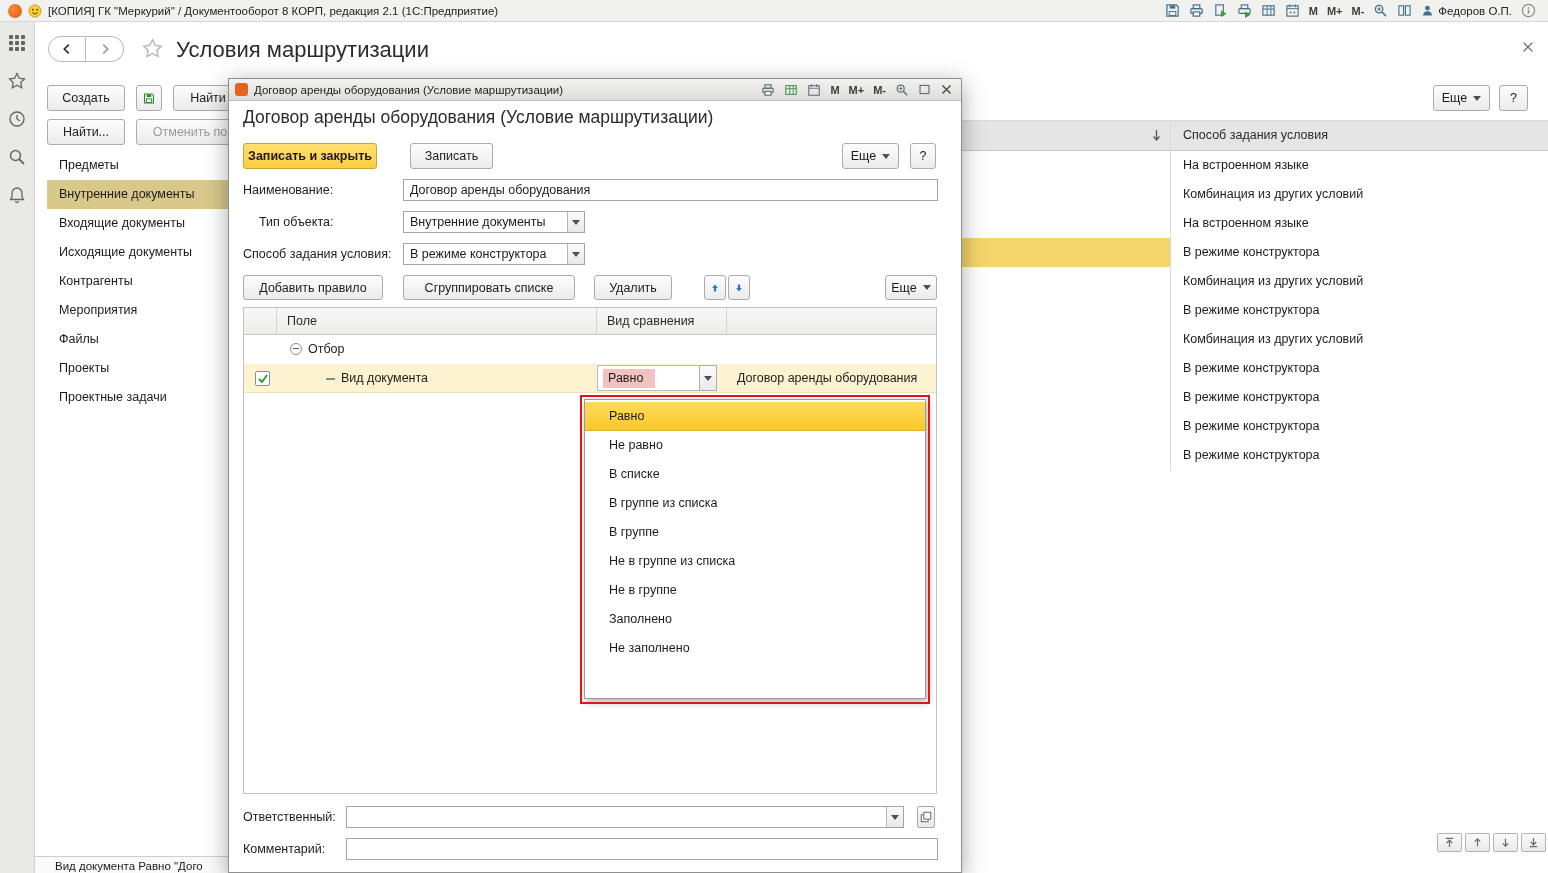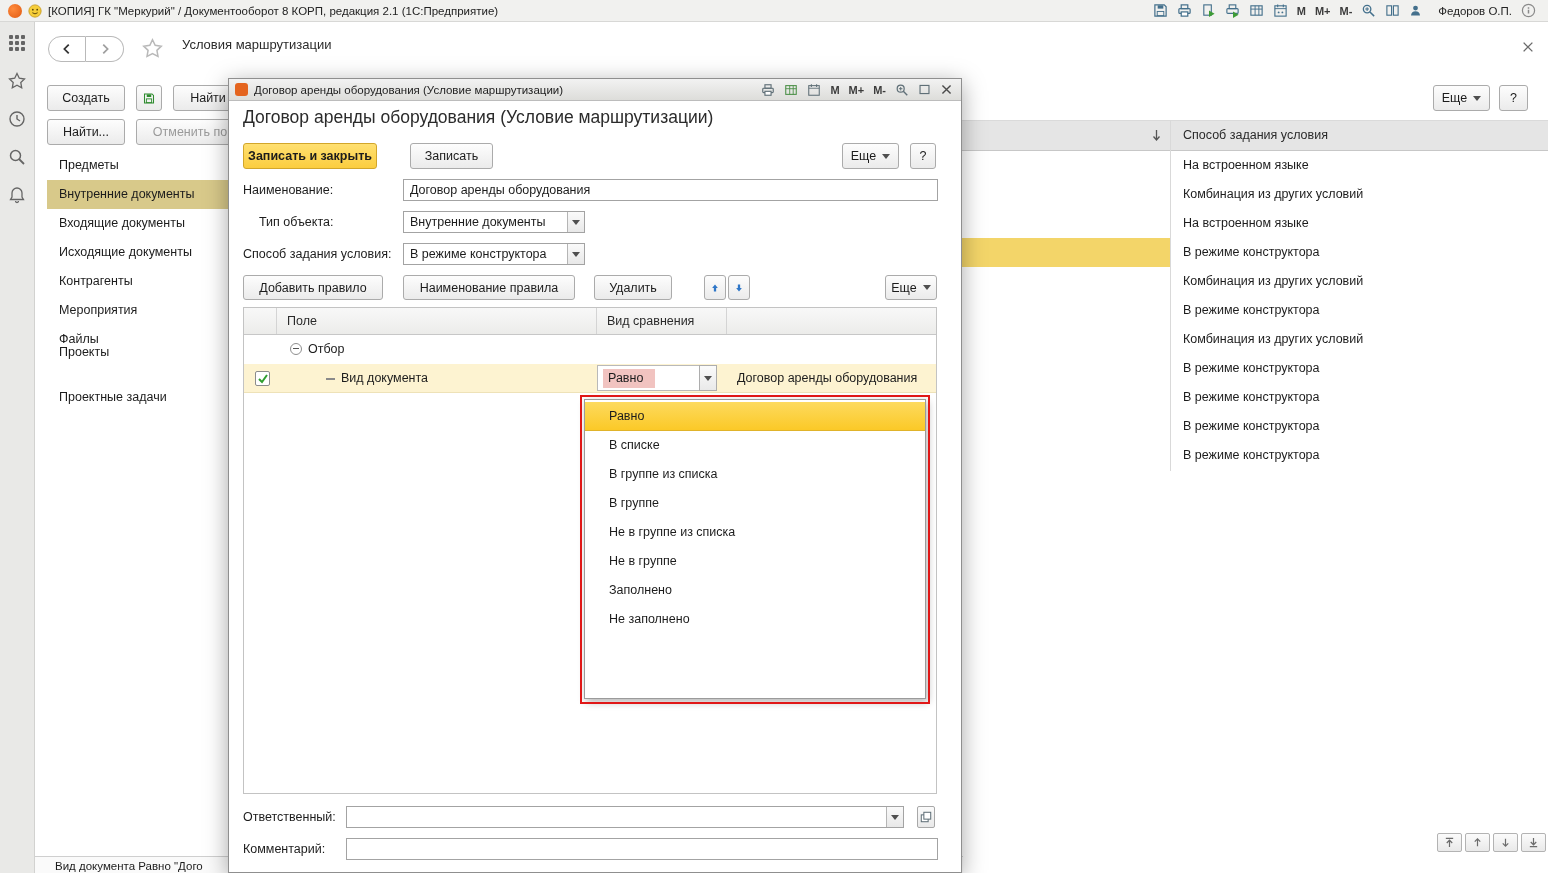--- a/index.html
+++ b/index.html
@@ -6,31 +6,31 @@
 html,body{width:1548px;height:873px}
 body{position:relative;font-family:"Liberation Sans","DejaVu Sans",sans-serif;font-size:12.5px;color:#1c1c1c;background:#fff;overflow:hidden}
 svg{display:block}
 
 .titlebar{position:absolute;left:0;top:0;width:1548px;height:22px;background:#f1f1ef;border-bottom:1px solid #d8d8d6;display:flex;align-items:center;padding:0 8px;gap:6px;font-size:11.5px;color:#222;z-index:5}
 .logo{width:14px;height:14px;border-radius:50%;background:radial-gradient(circle at 35% 35%,#ff8a3c,#e05a12);flex:0 0 auto}
 .app-title{white-space:nowrap;overflow:hidden}
 .tb-right{margin-left:auto;display:flex;align-items:center;gap:9px;padding-right:4px}
 .ic{display:inline-flex;align-items:center;justify-content:center;cursor:pointer}
 .mem{font-weight:bold;font-size:11px;color:#3c3c3c;cursor:pointer}
-.user{display:flex;align-items:center;gap:16px;cursor:pointer}
+.user{display:flex;align-items:center;gap:4px;cursor:pointer}
 
 .rail{position:absolute;left:0;top:22px;width:35px;height:851px;background:#e9e9e7;border-right:1px solid #d2d2d0;display:flex;flex-direction:column;align-items:center;padding-top:12px;gap:20px;z-index:4}
 .rail-btn{cursor:pointer;opacity:.85}
 
 .navbtns{position:absolute;left:48px;top:36px;display:flex}
 .navb{width:38px;height:26px;background:#fff;border:1px solid #b9b9b9;display:flex;align-items:center;justify-content:center;cursor:pointer}
 .navb.back{border-radius:13px 0 0 13px}
 .navb.fwd{border-radius:0 13px 13px 0;border-left:none}
 .fav-star{position:absolute;left:142px;top:38px;cursor:pointer}
-.page-title{position:absolute;left:182px;top:37px;font-size:13px;font-weight:400;color:#2b2b2b;white-space:nowrap}
+.page-title{position:absolute;left:176px;top:37px;font-size:22px;font-weight:400;color:#2b2b2b;white-space:nowrap}
 .win-close{position:absolute;left:1521px;top:40px;cursor:pointer}
 
 .btn{position:absolute;height:26px;display:inline-flex;align-items:center;justify-content:center;background:linear-gradient(#fdfdfd,#ebebeb);border:1px solid #ababab;border-radius:3px;font-size:12.5px;color:#1c1c1c;cursor:pointer;font-family:inherit;padding:0 6px;white-space:nowrap}
 .btn.sm{height:25px}
 .btn.primary{background:linear-gradient(#ffe071,#fbcd3f);border-color:#d2a62b;font-weight:bold}
 .btn.disabled{color:#9a9a9a}
 .tri{width:0;height:0;border-left:4px solid transparent;border-right:4px solid transparent;border-top:5px solid #4f4f4f;display:inline-block;margin-left:6px}
 
 .nav-item{position:absolute;left:47px;width:181px;height:29px;line-height:29px;padding-left:12px;cursor:pointer;white-space:nowrap}
 .nav-item.sel{background:#d8c98a}
@@ -259,21 +259,21 @@
 <button class="btn" style="left:47px;top:119px;width:78px">Найти...</button>
 <button class="btn disabled" style="left:136px;top:119px;width:108px">Отменить по</button>
 
 <div class="nav-item" style="top:151px">Предметы</div>
 <div class="nav-item sel" style="top:180px">Внутренние документы</div>
 <div class="nav-item" style="top:209px">Входящие документы</div>
 <div class="nav-item" style="top:238px">Исходящие документы</div>
 <div class="nav-item" style="top:267px">Контрагенты</div>
 <div class="nav-item" style="top:296px">Мероприятия</div>
 <div class="nav-item" style="top:325px">Файлы</div>
-<div class="nav-item" style="top:338px">Проекты</div>
+<div class="nav-item" style="top:354px">Проекты</div>
 <div class="nav-item" style="top:383px">Проектные задачи</div>
 
 <div class="rtable">
   <div class="rt-head">
     <span class="sort-ic">
         <svg width="9" height="13" viewBox="0 0 9 13">
           <path d="M4.5 1v9M1.5 7.5l3 3.5 3-3.5" fill="none" stroke="#555" stroke-width="1.3"></path>
         </svg>
       </span>
     <span class="rt-head-label">Способ задания условия</span>
@@ -412,21 +412,21 @@
 
   <label class="flabel" style="left:14px;top:168px">Способ задания условия:</label>
   <div class="combo" style="left:174px;top:164px;width:182px">
     <span class="val">В режиме конструктора</span>
     <span class="dd">
         <i class="tri"></i>
       </span>
   </div>
 
   <button class="btn sm" style="left:14px;top:196px;width:140px">Добавить правило</button>
-  <button class="btn sm" style="left:174px;top:196px;width:172px">Наименование правила</button>
+  <button class="btn sm" style="left:174px;top:196px;width:172px">Сгруппировать списке</button>
   <button class="btn sm" style="left:365px;top:196px;width:78px">Удалить</button>
   <button class="btn sm" style="left:475px;top:196px;width:22px">
       <svg width="12" height="12" viewBox="0 0 14 14">
         <path d="M7 1l5 6H9v6H5V7H2z" fill="#2f77c8"></path>
       </svg>
     </button>
   <button class="btn sm" style="left:499px;top:196px;width:22px">
       <svg width="12" height="12" viewBox="0 0 14 14">
         <path d="M7 13L2 7h3V1h4v6h3z" fill="#2f77c8"></path>
       </svg>
@@ -459,20 +459,21 @@
         </span>
       <button class="ddbtn">
           <i class="tri"></i>
         </button>
       <span class="rv">Договор аренды оборудования</span>
     </div>
   </div>
 
   <div class="dropdown">
     <div class="dd-item sel">Равно</div>
+    <div class="dd-item">Не равно</div>
     <div class="dd-item">В списке</div>
     <div class="dd-item">В группе из списка</div>
     <div class="dd-item">В группе</div>
     <div class="dd-item">Не в группе из списка</div>
     <div class="dd-item">Не в группе</div>
     <div class="dd-item">Заполнено</div>
     <div class="dd-item">Не заполнено</div>
   </div>
   <div class="red-box"></div>
 

